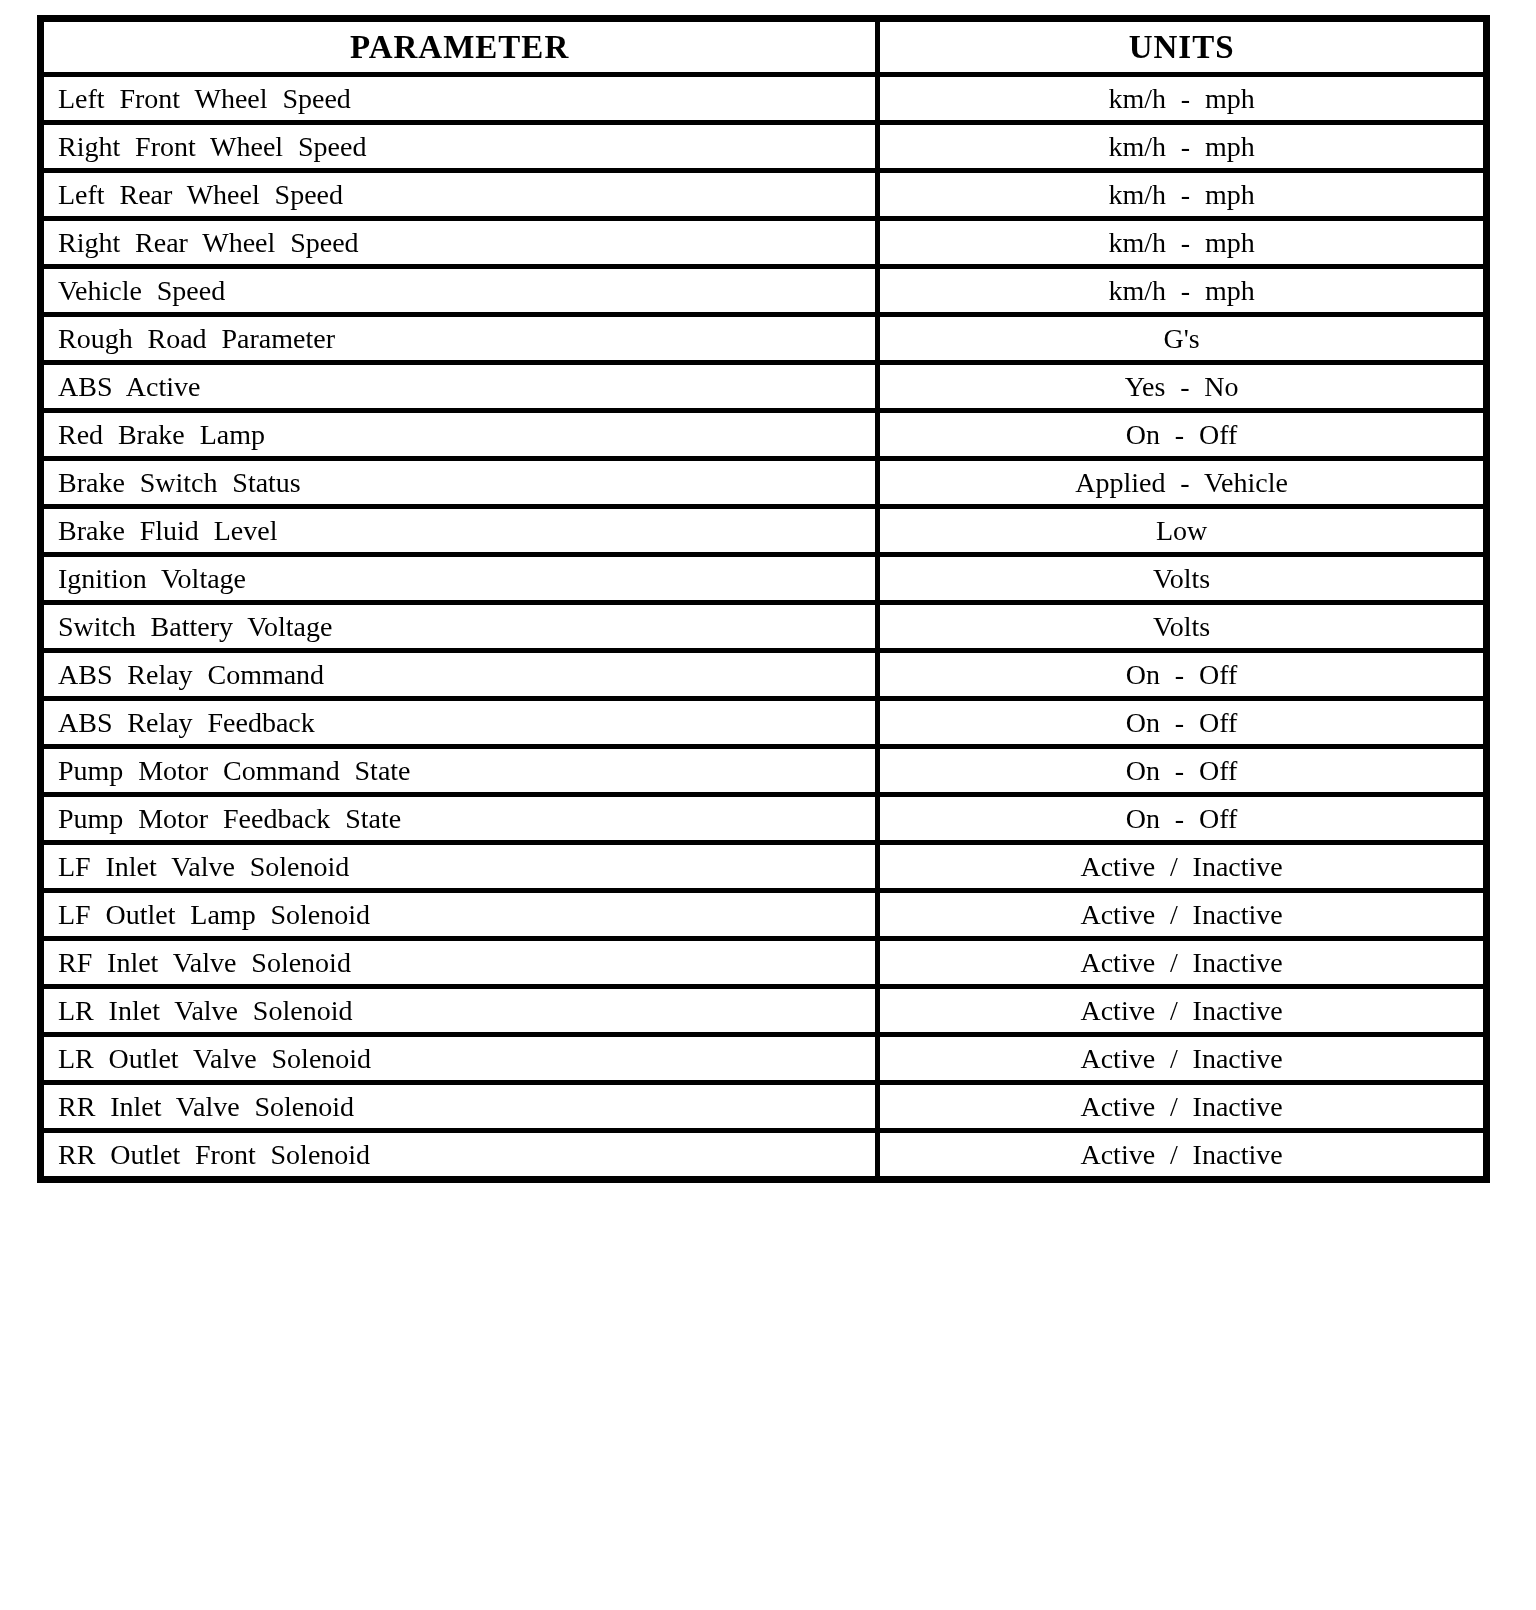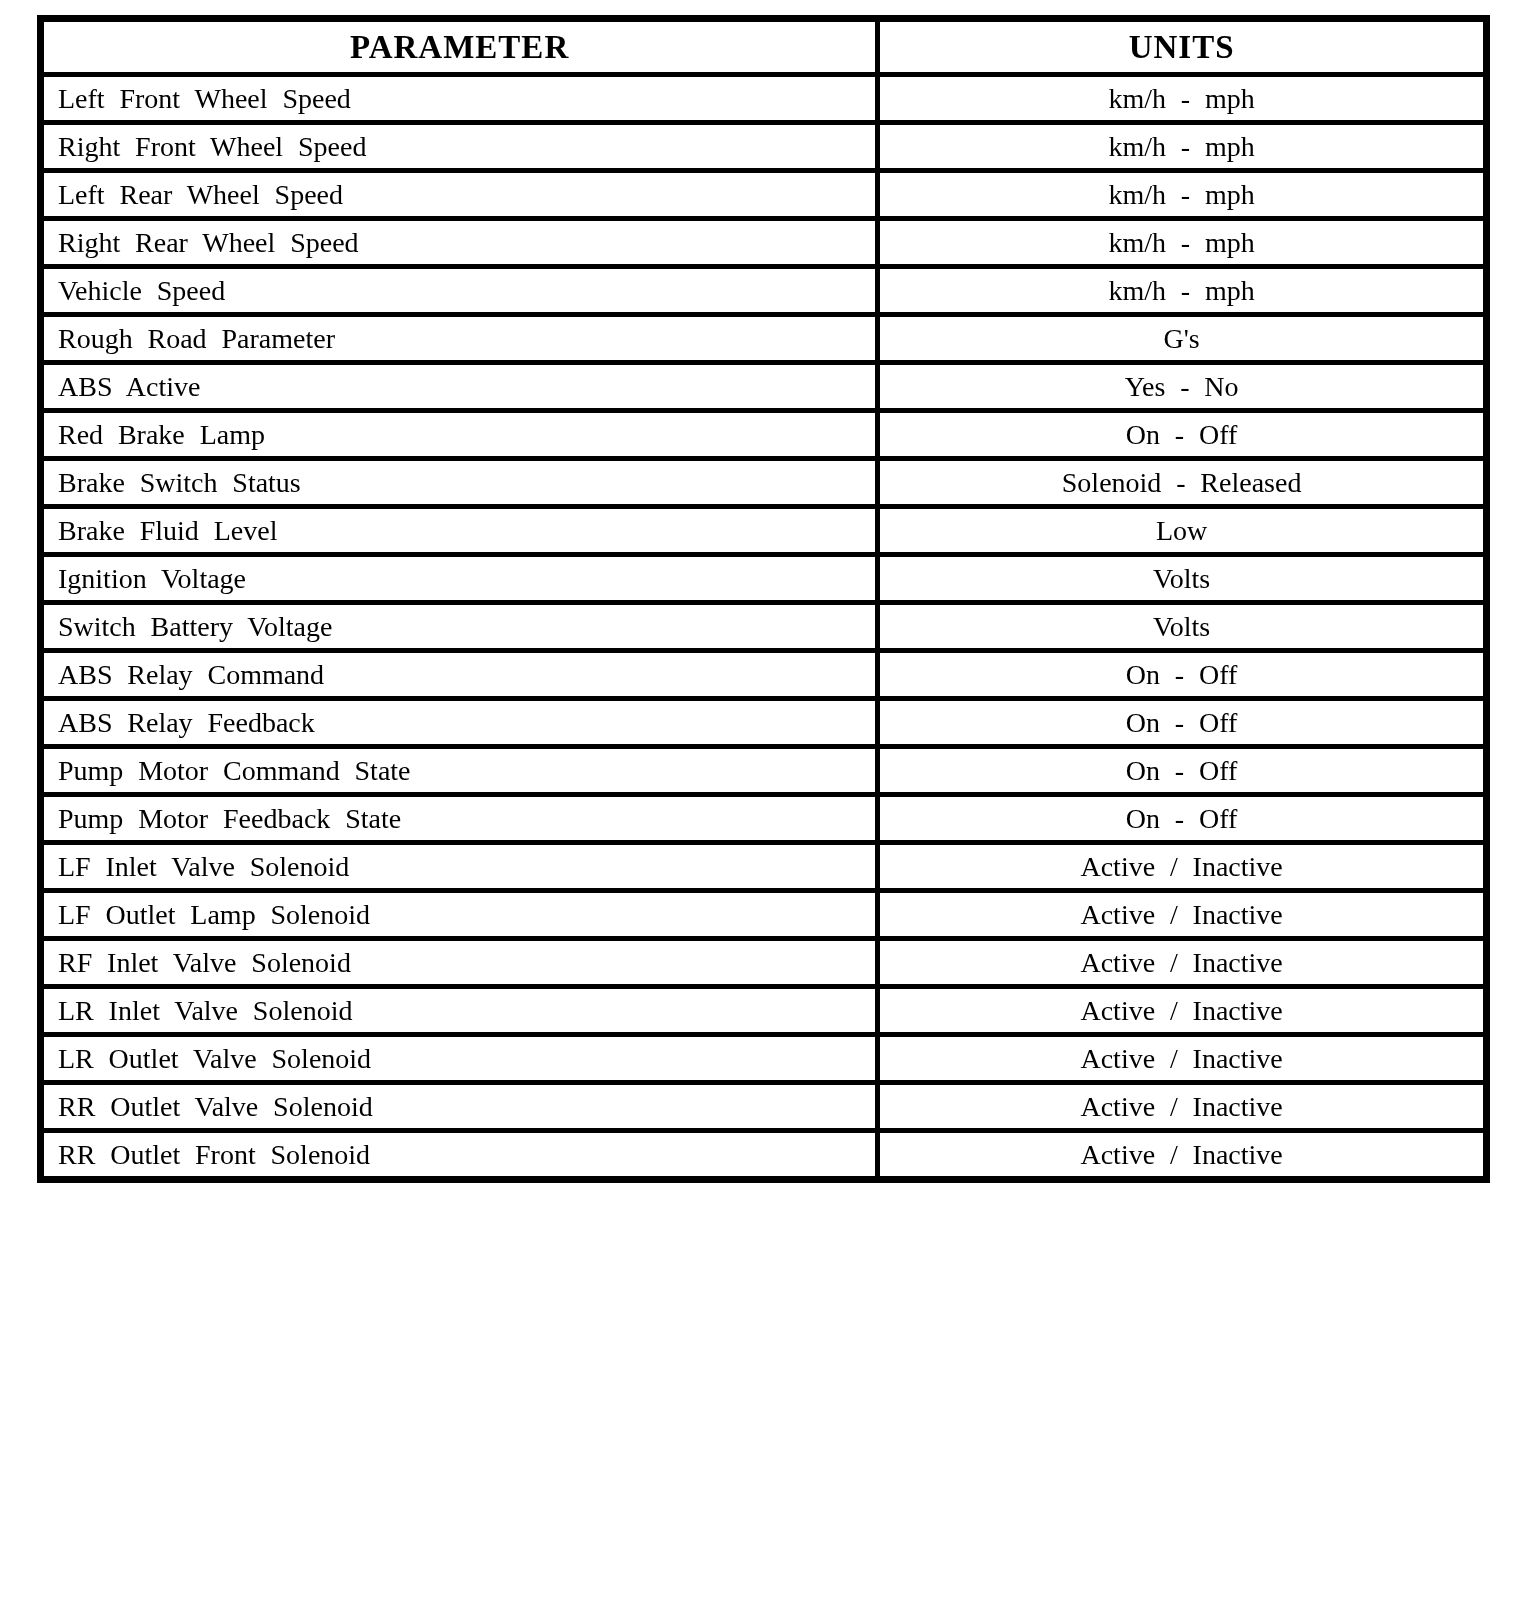--- a/index.html
+++ b/index.html
@@ -110,21 +110,21 @@
         <tr>
           <td class="param-cell">ABS Active</td>
           <td class="units-cell">Yes - No</td>
         </tr>
         <tr>
           <td class="param-cell">Red Brake Lamp</td>
           <td class="units-cell">On - Off</td>
         </tr>
         <tr>
           <td class="param-cell">Brake Switch Status</td>
-          <td class="units-cell">Solenoid - Released</td>
+          <td class="units-cell">Applied - Vehicle</td>
         </tr>
         <tr>
           <td class="param-cell">Brake Fluid Level</td>
           <td class="units-cell">Low</td>
         </tr>
         <tr>
           <td class="param-cell">Ignition Voltage</td>
           <td class="units-cell">Volts</td>
         </tr>
         <tr>
@@ -161,21 +161,21 @@
         </tr>
         <tr>
           <td class="param-cell">LR Inlet Valve Solenoid</td>
           <td class="units-cell">Active / Inactive</td>
         </tr>
         <tr>
           <td class="param-cell">LR Outlet Valve Solenoid</td>
           <td class="units-cell">Active / Inactive</td>
         </tr>
         <tr>
-          <td class="param-cell">RR Outlet Valve Solenoid</td>
+          <td class="param-cell">RR Inlet Valve Solenoid</td>
           <td class="units-cell">Active / Inactive</td>
         </tr>
         <tr>
           <td class="param-cell">RR Outlet Front Solenoid</td>
           <td class="units-cell">Active / Inactive</td>
         </tr>
       </tbody>
   </table>
 </div>
 

